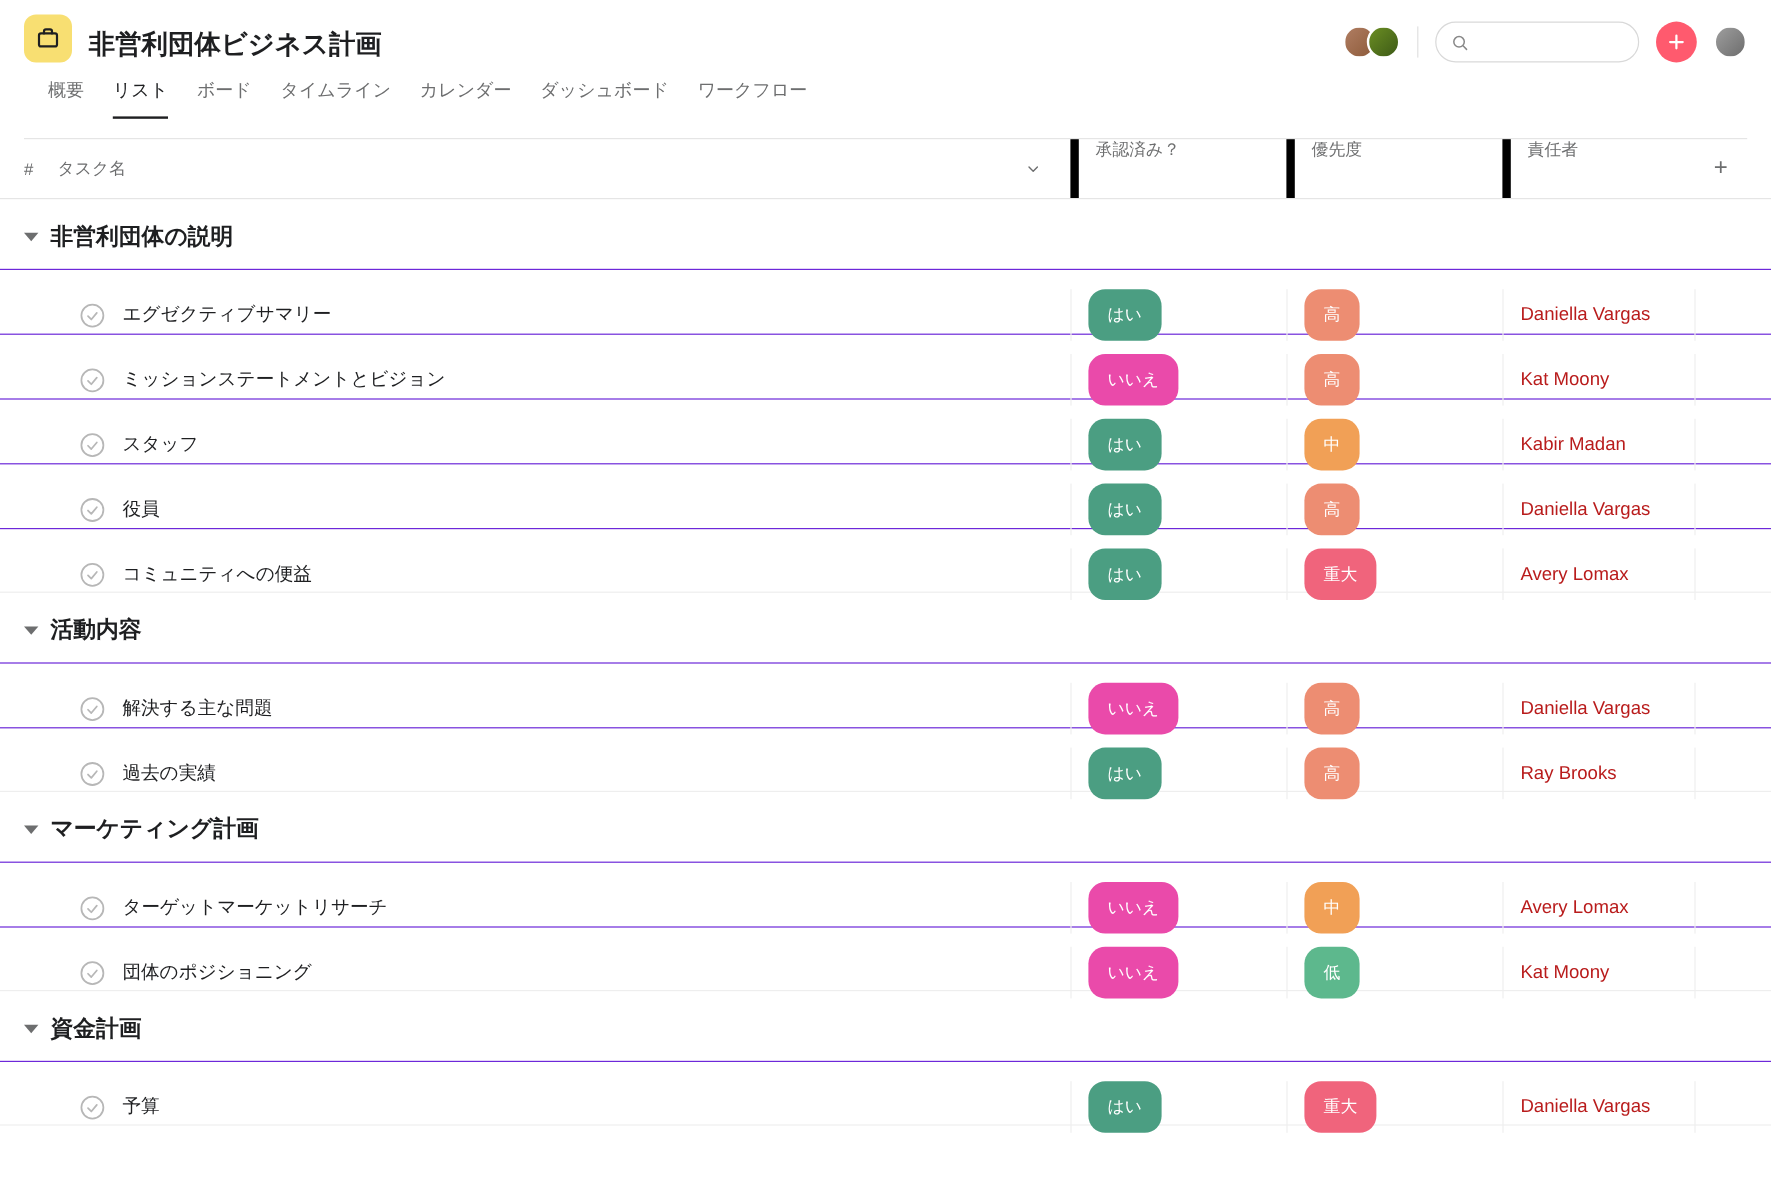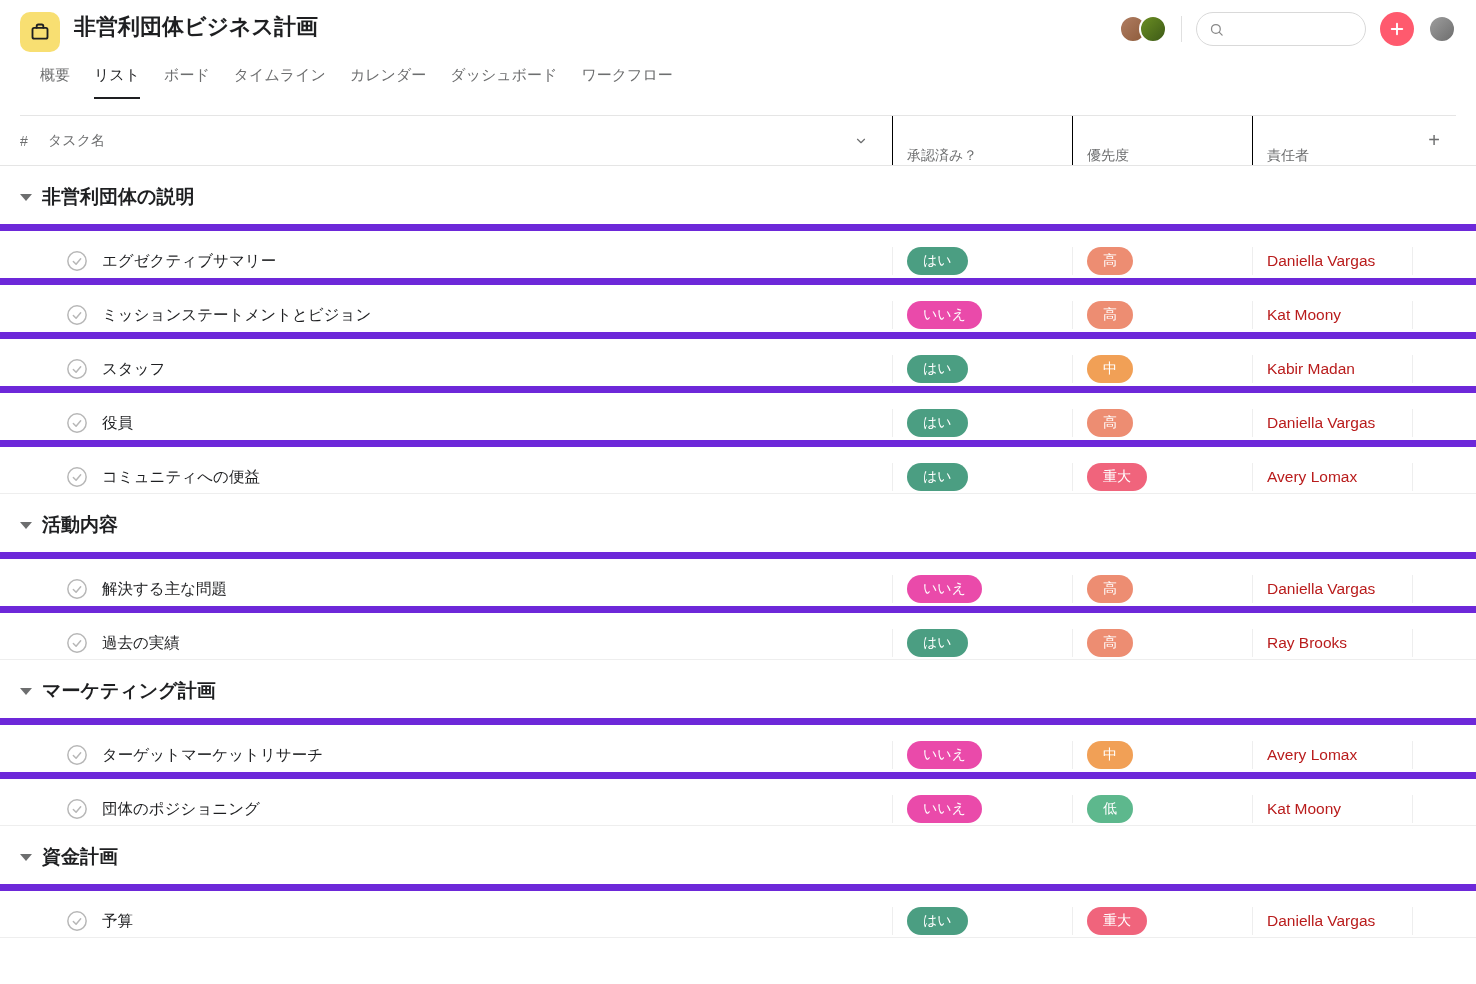--- a/index.html
+++ b/index.html
@@ -1,20 +1,20 @@
 <!DOCTYPE html>
 <html><head>
 <meta charset="utf-8">
 <style>
   * { box-sizing: border-box; margin: 0; padding: 0; }
   html, body { width: 1476px; height: 984px; font-family: -apple-system, BlinkMacSystemFont, "Segoe UI", "Helvetica Neue", Arial, sans-serif; background: #fff; color: #1e1f21; overflow: hidden; }
   
   
   .header { padding: 12px 20px 0; }
-  .header-top { display: flex; align-items: flex-start; gap: 14px; }
+  .header-top { display: flex; align-items: flex-end; gap: 14px; }
   .project-icon { width: 40px; height: 40px; background: #f8df72; border-radius: 10px; display: flex; align-items: center; justify-content: center; }
   .project-title { font-size: 22px; font-weight: 600; }
   .header-right { margin-left: auto; display: flex; align-items: center; gap: 14px; }
   .avatar-stack { display: flex; align-items: center; }
   .avatar { width: 28px; height: 28px; border-radius: 50%; border: 2px solid #fff; display: inline-block; }
   .avatar + .avatar { margin-left: -8px; }
   .avatar.a1 { background: linear-gradient(135deg,#b07d62,#8d5b3a); }
   .avatar.a2 { background: linear-gradient(135deg,#6b8e23,#3d5a17); }
   .avatar.a3 { background: linear-gradient(135deg,#9e9e9e,#6d6d6d); }
   .vdiv { width: 1px; height: 26px; background: #e0e0e0; }
@@ -24,36 +24,36 @@
   
   
   .tabs { display: flex; gap: 24px; padding: 14px 20px 16px; border-bottom: 1px solid #e5e5e5; font-size: 15px; color: #6d6e6f; }
   .tab { padding-bottom: 12px; cursor: pointer; }
   .tab.active { color: #1e1f21; font-weight: 400; border-bottom: 2px solid #1e1f21; }
   
   
   .col-header { display: grid; grid-template-columns: 28px 1fr 180px 180px 160px 44px; align-items: center; height: 50px; border-bottom: 1px solid #e5e5e5; font-size: 14px; color: #6d6e6f; padding: 0 20px; }
   .col-header .col-num { font-size: 14px; }
   .col-header .col-taskname { display: flex; align-items: center; justify-content: space-between; padding-right: 24px; }
-  .col-cell-h { border-left: 1px solid #000000; padding-left: 14px; height: 100%; display:flex; align-items:flex-end; }
+  .col-cell-h { border-left: 7px solid #000000; padding-left: 14px; height: 100%; display:flex; align-items:flex-start; }
   .col-add { display:flex; align-items:center; justify-content:center; font-size:20px; color:#6d6e6f; }
   
   
   .section-header { display:flex; align-items:center; gap:10px; padding: 18px 20px 14px; font-size: 19px; font-weight: 600; }
   .caret { width:0; height:0; border-left:6px solid transparent; border-right:6px solid transparent; border-top:7px solid #6d6e6f; }
   
   
-  .row { display: grid; grid-template-columns: 28px 1fr 180px 180px 160px 44px; align-items: center; height: 54px; border-top: 7px solid #6d28d9; padding: 16px 20px; font-size: 15.5px; }
+  .row { display: grid; grid-template-columns: 28px 1fr 180px 180px 160px 44px; align-items: center; height: 54px; border-top: 1px solid #6d28d9; padding: 16px 20px; font-size: 15.5px; }
   .section-rows .row:last-child { border-bottom: 1px solid #eee; }
   .row .cell-task { display:flex; align-items:center; gap:14px; padding-left: 18px; }
   .cell-b { border-left: 1px solid #eee; padding-left: 14px; height: 100%; display:flex; align-items:center; }
   .check-circle { width: 22px; height: 22px; }
   
   
-  .pill { display:inline-flex; align-items:center; justify-content:center; height: 28px; border-radius: 14px; padding: 0 16px; font-size: 14px; font-weight: 500; color:#fff; white-space:nowrap; }
+  .pill { display:inline-flex; align-items:center; justify-content:center; height: 43px; border-radius: 14px; padding: 0 16px; font-size: 14px; font-weight: 500; color:#fff; white-space:nowrap; }
   .pill.yes { background:#4b9e82; }
   .pill.no  { background:#ea4aaa; }
   .pill.high{ background:#ed8d72; }
   .pill.med { background:#f1a056; }
   .pill.low { background:#5db88d; }
   .pill.crit{ background:#f0647c; }
   
   .assignee { color:#b91c1c; }
   
   

